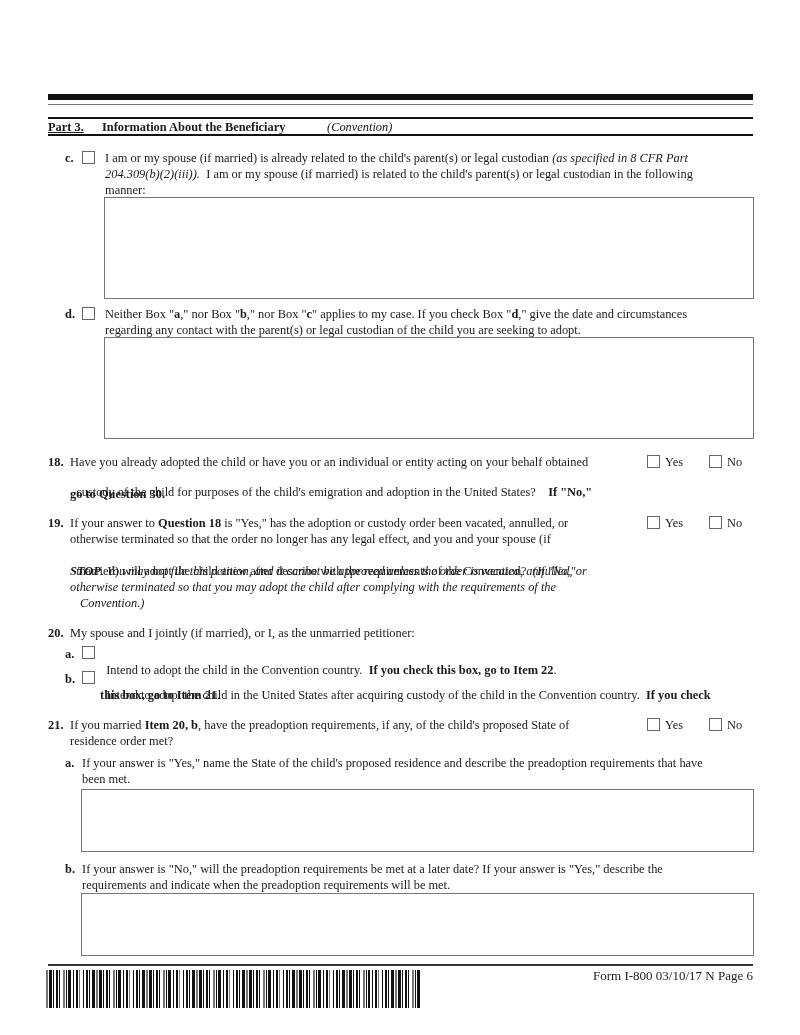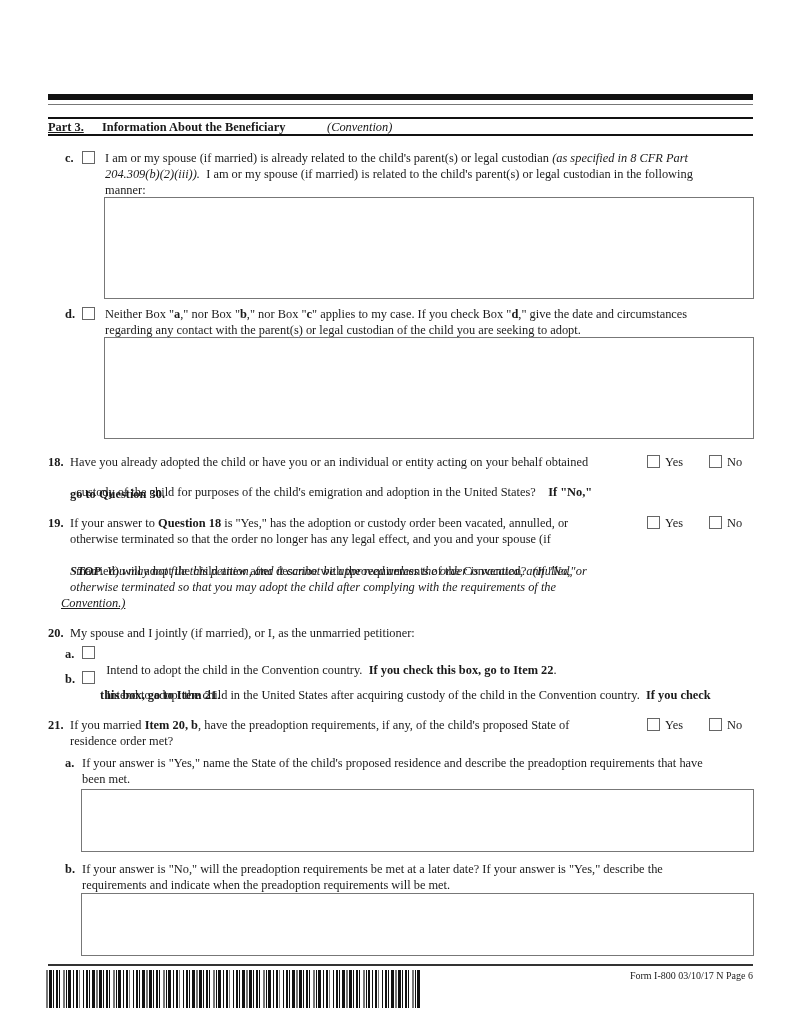--- a/index.html
+++ b/index.html
@@ -63,21 +63,21 @@
   <span>If your answer to </span><b>Question 18</b><span> is "Yes," has the adoption or custody order been vacated, annulled, or</span>
 </div>
 <div class="line" style="left:70px;top:531px;">otherwise terminated so that the order no longer has any legal effect, and you and your spouse (if</div>
 <div class="line" style="left:70px;top:547px;white-space:pre;">
   <span>married) will adopt the child anew after describe with the requirements of the Convention?  </span><i>(If "No,"</i>
 </div>
 <div class="line i" style="left:70px;top:563px;">
   <b>STOP</b><span>. You may not file this petition, and it cannot be approved unless the order is vacated, annulled, or</span>
 </div>
 <div class="line i" style="left:70px;top:579px;">otherwise terminated so that you may adopt the child after complying with the requirements of the</div>
-<div class="line i" style="left:61px;top:595px;text-decoration:underline;">Convention.)</div>
+<div class="line i" style="left:80px;top:595px;">Convention.)</div>
 <div class="cb" style="left:647px;top:516px;"></div>
 <div class="yn-label" style="left:665px;top:515px;">Yes</div>
 <div class="cb" style="left:709px;top:516px;"></div>
 <div class="yn-label" style="left:727px;top:515px;">No</div>
 
 <div class="line b" style="left:48px;top:625px;">20.</div>
 <div class="line" style="left:70px;top:625px;">My spouse and I jointly (if married), or I, as the unmarried petitioner:</div>
 
 <div class="line b" style="left:65px;top:646px;">a.</div>
 <div class="cb" style="left:82px;top:646px;"></div>
@@ -335,13 +335,13 @@
     <span style="width: 2px; background: rgb(17, 17, 17);"></span>
     <span style="width: 1px; background: rgb(255, 255, 255);"></span>
     <span style="width: 1px; background: rgb(17, 17, 17);"></span>
     <span style="width: 3px; background: rgb(255, 255, 255);"></span>
     <span style="width: 2px; background: rgb(119, 119, 119);"></span>
     <span style="width: 1px; background: rgb(255, 255, 255);"></span>
     <span style="width: 1px; background: rgb(17, 17, 17);"></span>
     <span style="width: 1px; background: rgb(255, 255, 255);"></span>
     <span style="width: 3px; background: rgb(17, 17, 17);"></span>
   </div>
-<div class="line" style="right:47px;top:968px;font-size:10px;">Form I-800  03/10/17 N Page 6</div>
+<div class="line" style="right:47px;top:968px;font-size:13px;">Form I-800  03/10/17 N Page 6</div>
 
 </body></html>

